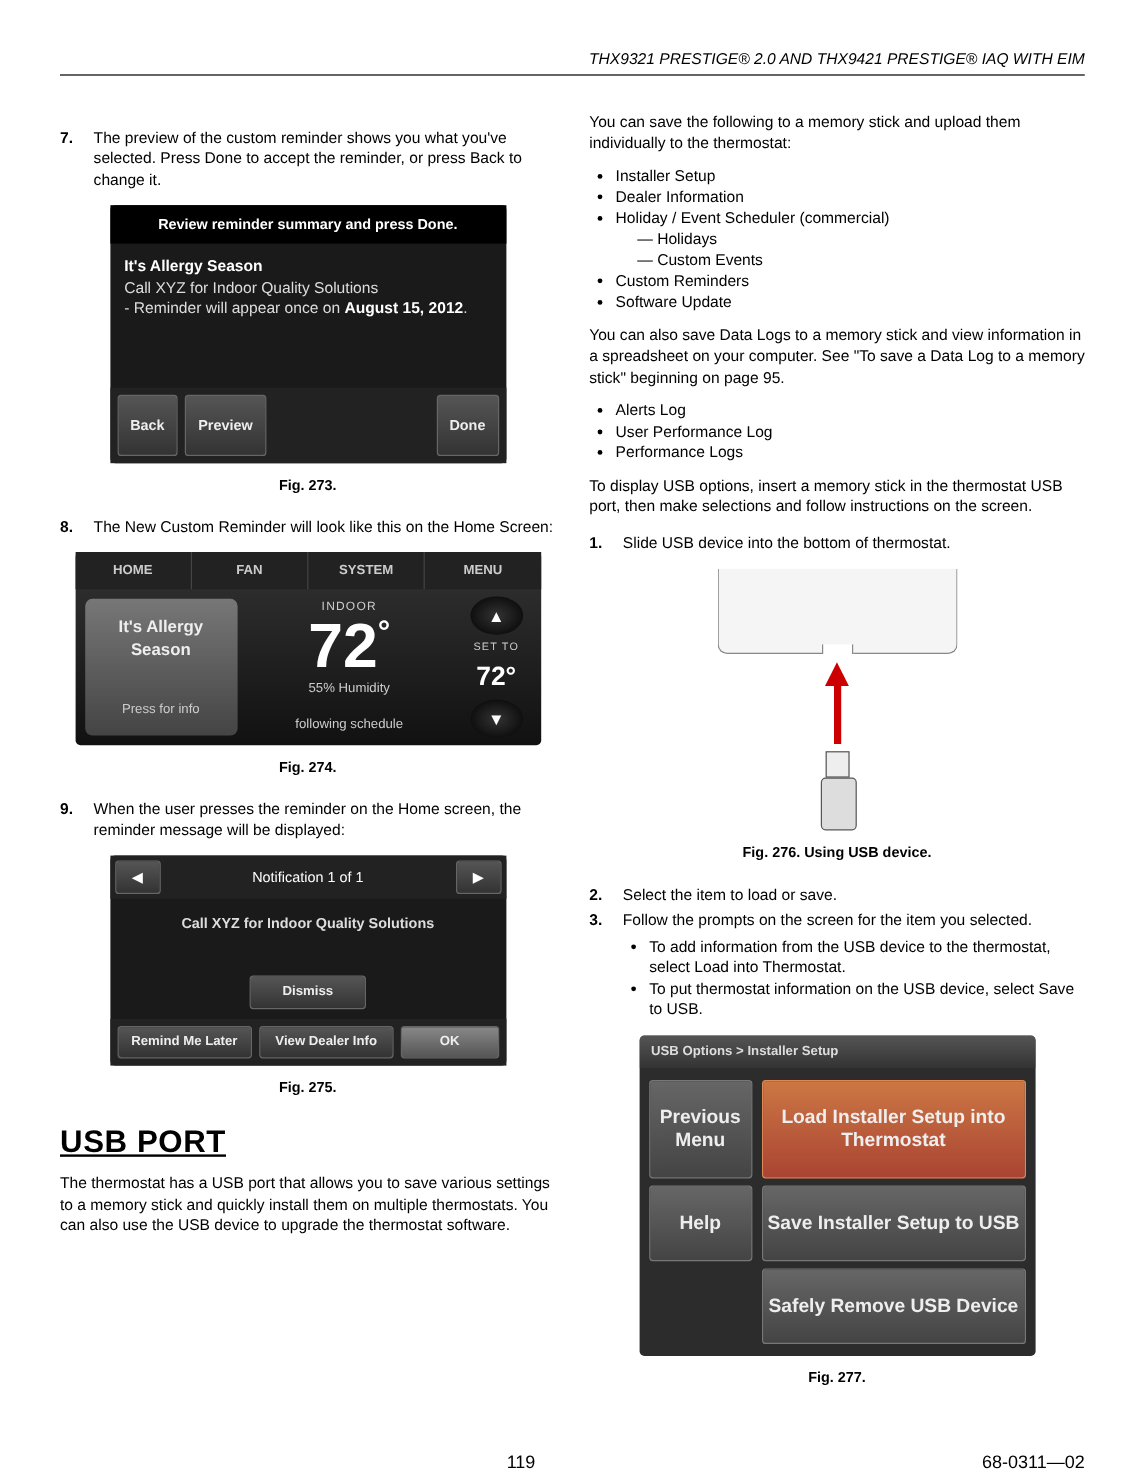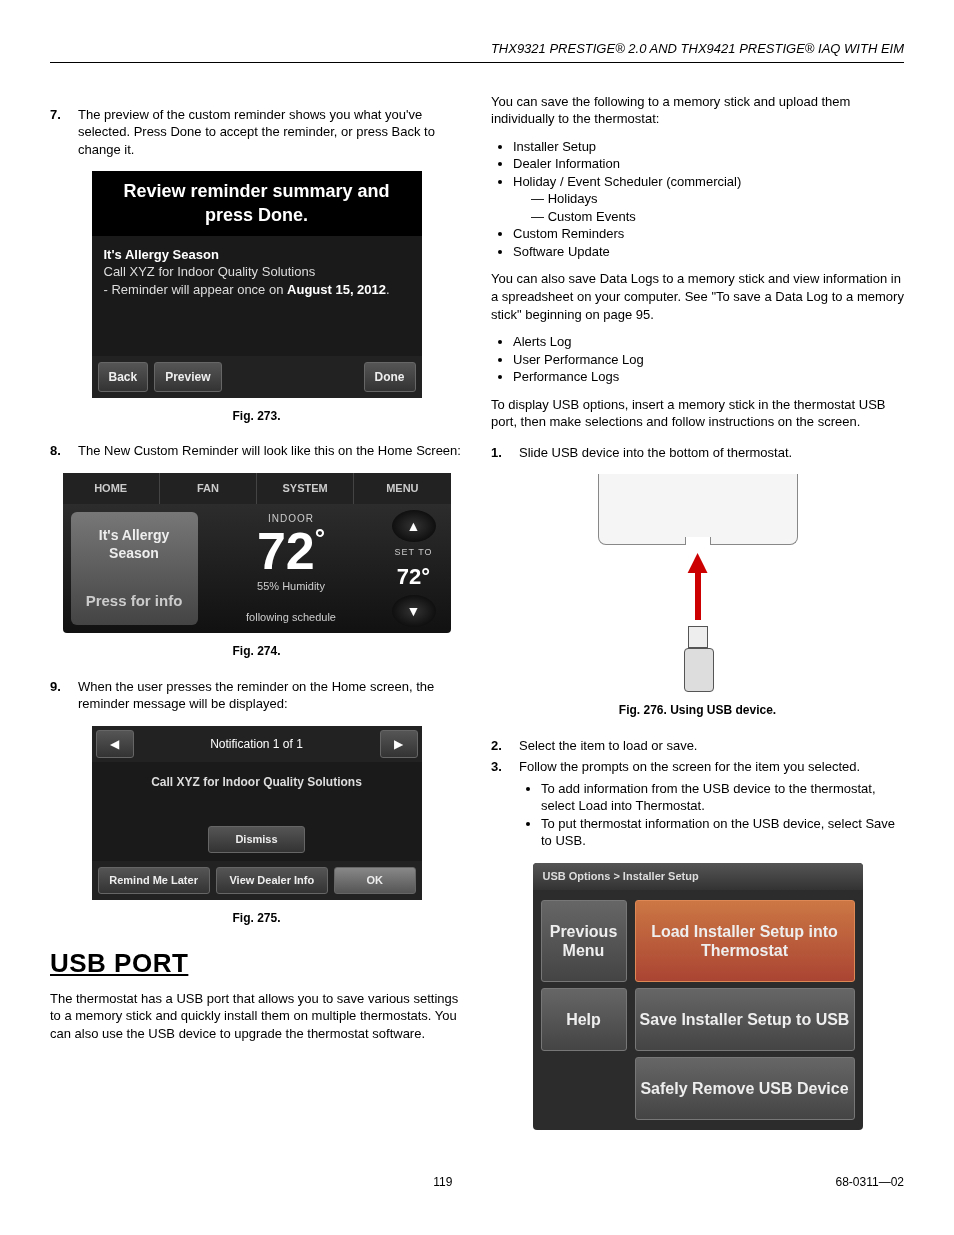--- a/index.html
+++ b/index.html
@@ -97,21 +97,21 @@
     background: #1a1a1a;
     color: #fff;
     border-radius: 4px;
     width: 330px;
     margin: 10px auto;
     font-family: Arial, sans-serif;
   }
   .screen .titlebar {
     background: #000;
     padding: 8px 10px;
-    font-size: 18px;
+    font-size: 12px;
     font-weight: bold;
     text-align: center;
   }
   .screen .body {
     padding: 10px 12px 20px;
     font-size: 13px;
     min-height: 90px;
     color: #ddd;
   }
   .screen .body .bold { font-weight: bold; color: #fff; }
@@ -121,21 +121,21 @@
     padding: 6px;
     background: #222;
   }
   .screen .btn {
     background: linear-gradient(#555,#333);
     border: 1px solid #666;
     color: #eee;
     font-weight: bold;
     font-size: 12px;
     text-align: center;
-    padding: 6px 10px;
+    padding: 16px 10px;
     border-radius: 3px;
   }
   .screen .btn.spacer { flex: 1; background: none; border: none; }
 
   
   .home {
     background: linear-gradient(#333,#111);
     color: #fff;
     width: 388px;
     margin: 10px auto;
@@ -167,21 +167,21 @@
     border-radius: 6px;
     text-align: center;
     padding: 14px 6px;
     font-weight: bold;
     font-size: 14px;
     color: #eee;
     display: flex;
     flex-direction: column;
     justify-content: space-between;
   }
-  .home .alertbox .info { font-size: 15px; font-weight: bold; color: #ccc; margin-top: 26px; }
+  .home .alertbox .info { font-size: 11px; font-weight: normal; color: #ccc; margin-top: 26px; }
   .home .center {
     flex: 1;
     text-align: center;
     padding: 8px 4px;
   }
   .home .center .ind { font-size: 10px; letter-spacing: 1px; color: #ccc; }
   .home .center .temp { font-size: 52px; font-weight: bold; line-height: 1; }
   .home .center .temp .deg { font-size: 26px; vertical-align: top; }
   .home .center .hum { font-size: 11px; color: #ccc; margin-top: 2px; }
   .home .center .sched { font-size: 11px; color: #ccc; margin-top: 16px; }
@@ -363,21 +363,21 @@
     line-height: 1.2;
   }
   .usbopt .sbtn.primary {
     background: linear-gradient(#c74,#a43);
     border-color: #d85;
   }
 
   .footer {
     display: flex;
     justify-content: space-between;
-    font-size: 12px;
+    font-size: 15px;
     margin-top: 34px;
   }
 </style>
 </head>
 <body>
 
 <div class="header">THX9321 PRESTIGE® 2.0 AND THX9421 PRESTIGE® IAQ WITH EIM</div>
 
 <div class="columns">
 
@@ -519,20 +519,21 @@
           <div class="sbtn">Previous Menu</div>
           <div class="sbtn">Help</div>
         </div>
         <div class="right">
           <div class="sbtn primary">Load Installer Setup into Thermostat</div>
           <div class="sbtn">Save Installer Setup to USB</div>
           <div class="sbtn">Safely Remove USB Device</div>
         </div>
       </div>
     </div>
+    <div class="fig-caption">Fig. 277.</div>
   </div>
 </div>
 
 <div class="footer">
   <span></span>
   <span>119</span>
   <span>68-0311—02</span>
 </div>
 
 </body></html>

